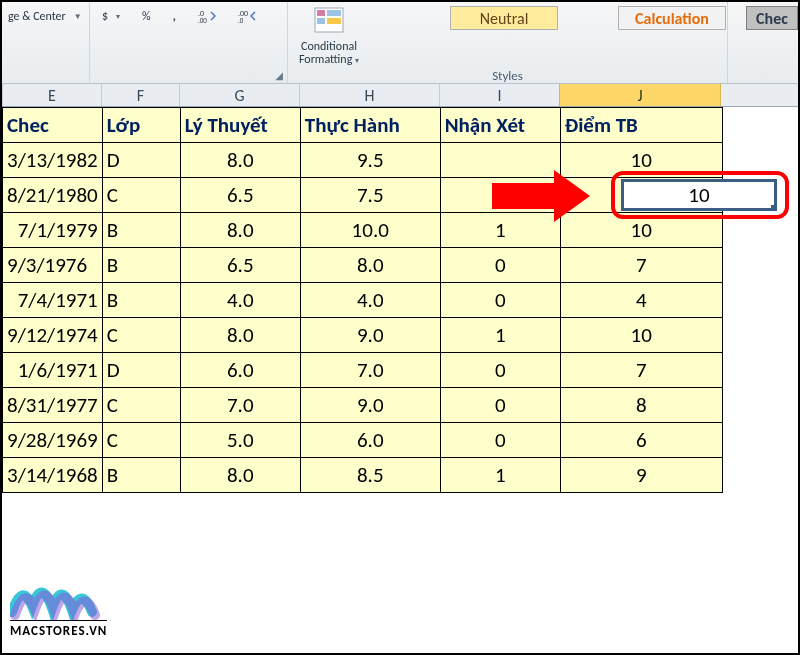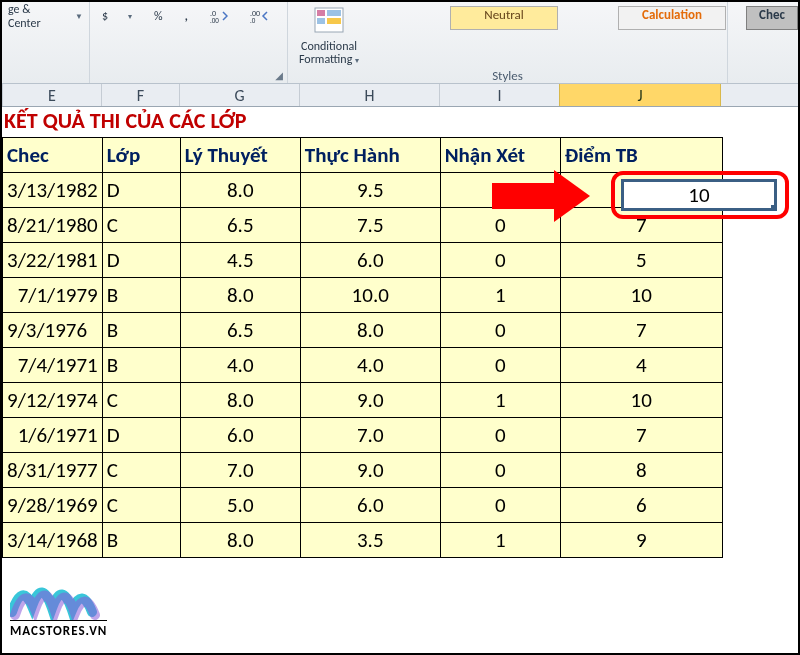--- a/index.html
+++ b/index.html
@@ -7,28 +7,28 @@
   .frame { border: 2px solid #000; width: 800px; height: 655px; position: relative; background: #fff; }
 
   
   .ribbon { height: 82px; background: linear-gradient(#f5f6f8, #e8ecef); position: relative; border-bottom: 1px solid #b8c2cc; overflow: hidden; font-size: 12px; color: #2b3a4a; }
   .rib-col { position: absolute; top: 0; height: 82px; border-right: 1px solid #cfd6dd; }
   .rib-label { position: absolute; bottom: 1px; left: 0; right: 0; text-align: center; font-size: 13px; color: #4a5b6e; }
   .mergecenter { left: 0; width: 88px; }
   .number-grp { left: 88px; width: 198px; }
   .styles-grp { left: 286px; width: 440px; }
 
-  .btn-face { display: flex; align-items: center; gap: 20px; padding: 2px 5px; height: 22px; border: 1px solid transparent; }
+  .btn-face { display: flex; align-items: center; gap: 8px; padding: 2px 5px; height: 22px; border: 1px solid transparent; }
   .dd-arrow { font-size: 8px; color: #5a6b7d; }
 
   .big-btn { position: absolute; text-align: center; width: 70px; top: 2px; font-size: 12px; color: #2b3a4a; }
   .big-btn .icon-area { width: 36px; height: 34px; margin: 0 auto 2px; position: relative; }
   .big-btn .lbl { line-height: 1.1; }
 
-  .style-chip { position: absolute; width: 108px; height: 24px; background: #ffffcc; border: 1px solid #b0b0b0; display:flex; justify-content:center; font-size: 13px; }
+  .style-chip { position: absolute; width: 108px; height: 24px; background: #ffffcc; border: 1px solid #b0b0b0; display:flex; align-items:center; justify-content:center; font-size: 16px; }
   .neutral-chip { left: 448px; top: 4px; color: #65441a; background:#ffeb9c; }
   .calc-chip { left: 616px; top: 4px; color: #e46c0a; font-weight: bold; background:#f2f2f2; }
   .chec-chip { left: 744px; top: 4px; width: 52px; background:#c0c0c0; border:1px solid #7f7f7f; font-weight:bold; }
 
   
   .colhdr { display: flex; height: 23px; background: #e9edf2; border-bottom: 1px solid #9aa6b2; font-size: 16px; color: #3b4a5a; }
   .colhdr .cell { border-left: 1px solid #c5ccd4; display: flex; align-items: center; justify-content: center; height: 100%; }
   .colhdr .cell.active { background: #ffd768; color: #2b3a1a; border-left: 1px solid #d9b84a; border-right: 1px solid #d9b84a; font-weight: 500; }
 
   
@@ -140,23 +140,20 @@
 <div class="colhdr" id="colhdr">
       <div class="cell" style="width: 99px;">E</div>
       <div class="cell" style="width: 78px;">F</div>
       <div class="cell" style="width: 120px;">G</div>
       <div class="cell" style="width: 140px;">H</div>
       <div class="cell" style="width: 120px;">I</div>
       <div class="cell active" style="width: 162px;">J</div>
     </div>
 
 <div class="sheet">
-  <div class="title-row">
-    <div class="title-cell">KẾT QUẢ THI CỦA CÁC LỚP</div>
-  </div>
   <table class="tbl" id="data-table">
     <thead>
       <tr>
         <th class="c-sinh th-sinh">Chec</th>
         <th class="c-lop">Lớp</th>
         <th class="c-lt" style="text-align:left">Lý Thuyết</th>
         <th class="c-th" style="text-align:left">Thực Hành</th>
         <th class="c-nx" style="text-align:left">Nhận Xét</th>
         <th class="c-tb" style="text-align:left">Điểm TB</th>
       </tr>
@@ -172,28 +169,20 @@
           </tr>
           <tr>
             <td class="c-sinh" style="text-align: right;">8/21/1980</td>
             <td class="c-lop" style="text-align: left;">C</td>
             <td class="c-lt" style="text-align: center;">6.5</td>
             <td class="c-th" style="text-align: center;">7.5</td>
             <td class="c-nx" style="text-align: center;">0</td>
             <td class="c-tb" style="text-align: center;">7</td>
           </tr>
           <tr>
-            <td class="c-sinh" style="text-align: right;">3/22/1981</td>
-            <td class="c-lop" style="text-align: left;">D</td>
-            <td class="c-lt" style="text-align: center;">4.5</td>
-            <td class="c-th" style="text-align: center;">6.0</td>
-            <td class="c-nx" style="text-align: center;">0</td>
-            <td class="c-tb" style="text-align: center;">5</td>
-          </tr>
-          <tr>
             <td class="c-sinh" style="text-align: right;">7/1/1979</td>
             <td class="c-lop" style="text-align: left;">B</td>
             <td class="c-lt" style="text-align: center;">8.0</td>
             <td class="c-th" style="text-align: center;">10.0</td>
             <td class="c-nx" style="text-align: center;">1</td>
             <td class="c-tb" style="text-align: center;">10</td>
           </tr>
           <tr>
             <td class="c-sinh" style="text-align: left;">9/3/1976</td>
             <td class="c-lop" style="text-align: left;">B</td>
@@ -239,21 +228,21 @@
             <td class="c-lop" style="text-align: left;">C</td>
             <td class="c-lt" style="text-align: center;">5.0</td>
             <td class="c-th" style="text-align: center;">6.0</td>
             <td class="c-nx" style="text-align: center;">0</td>
             <td class="c-tb" style="text-align: center;">6</td>
           </tr>
           <tr>
             <td class="c-sinh" style="text-align: right;">3/14/1968</td>
             <td class="c-lop" style="text-align: left;">B</td>
             <td class="c-lt" style="text-align: center;">8.0</td>
-            <td class="c-th" style="text-align: center;">3.5</td>
+            <td class="c-th" style="text-align: center;">8.5</td>
             <td class="c-nx" style="text-align: center;">1</td>
             <td class="c-tb" style="text-align: center;">9</td>
           </tr>
         </tbody>
   </table>
 </div>
 
 <div class="active-cell-box" style="left:619px; top:177px; width:156px; height:32px;">
   <span>10</span>
   <div style="position:absolute; right:-3px; bottom:-3px; width:6px; height:6px; background:#3b5f84;"></div>

